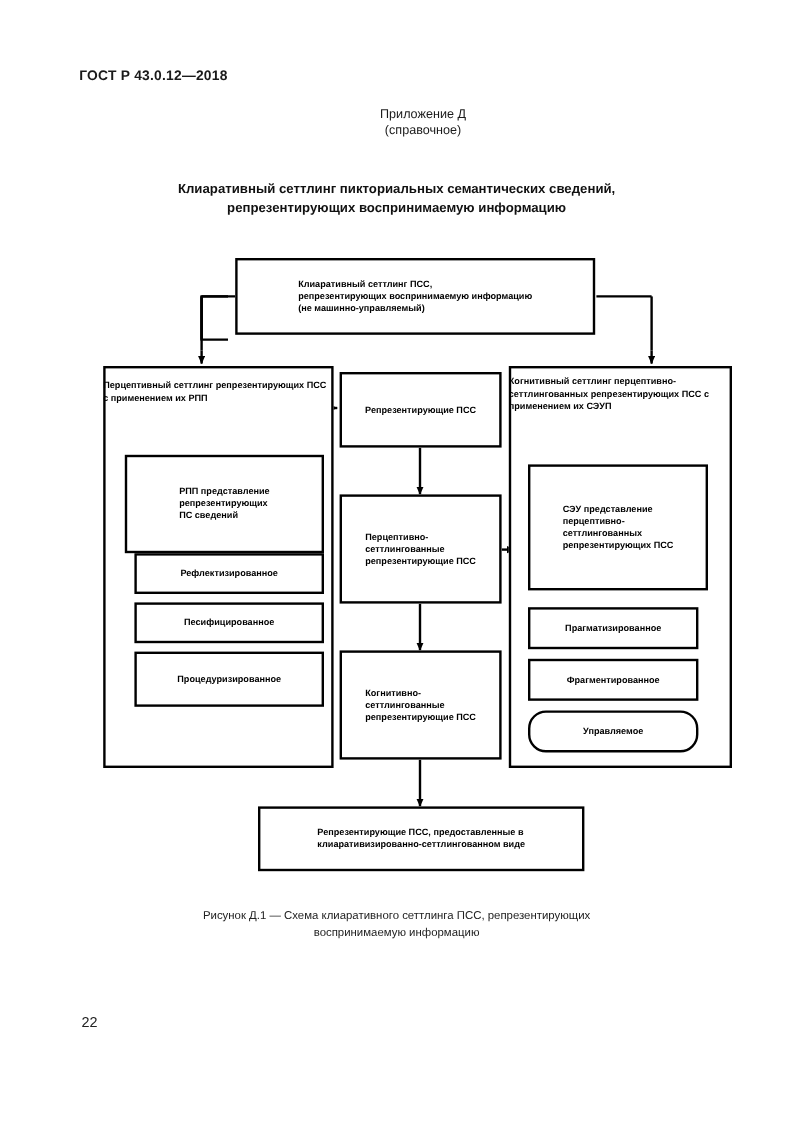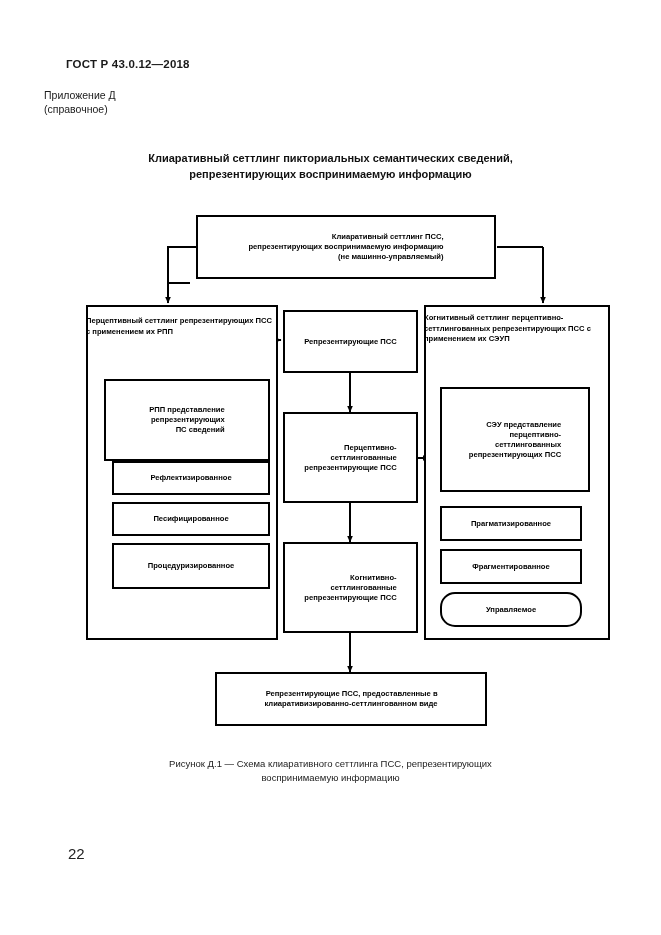--- a/index.html
+++ b/index.html
@@ -29,21 +29,21 @@
     font-weight: bold;
     letter-spacing: 0.2px;
     color: #1a1a1a;
   }
 
   .appendix-block {
     position: absolute;
     left: 0;
     right: 0;
     top: 88px;
-    text-align: left;
+    text-align: center;
     font-size: 10.5px;
     line-height: 14px;
     color: #1a1a1a;
     margin-left: 44px;
   }
 
   .doc-title {
     position: absolute;
     left: 90px;
     right: 90px;
@@ -73,21 +73,21 @@
   }
 
   .node {
     position: absolute;
     box-sizing: border-box;
     border: 2px solid #000;
     background: #fff;
     display: flex;
     align-items: center;
     justify-content: center;
-    text-align: right;
+    text-align: left;
     font-size: 7.6px;
     font-weight: bold;
     line-height: 10px;
     padding: 2px 4px;
     color: #000;
   }
   .node span { display: block; }
 
   .group-box {
     position: absolute;
@@ -114,21 +114,21 @@
     text-align: center;
     font-size: 9.5px;
     line-height: 14px;
     color: #222;
   }
 
   .page-number {
     position: absolute;
     left: 68px;
     top: 845px;
-    font-size: 15px;
+    font-size: 12px;
     color: #222;
   }
 </style>
 </head>
 <body>
 
 <div class="page">
 
   <div class="std-header">ГОСТ Р 43.0.12—2018</div>
 

